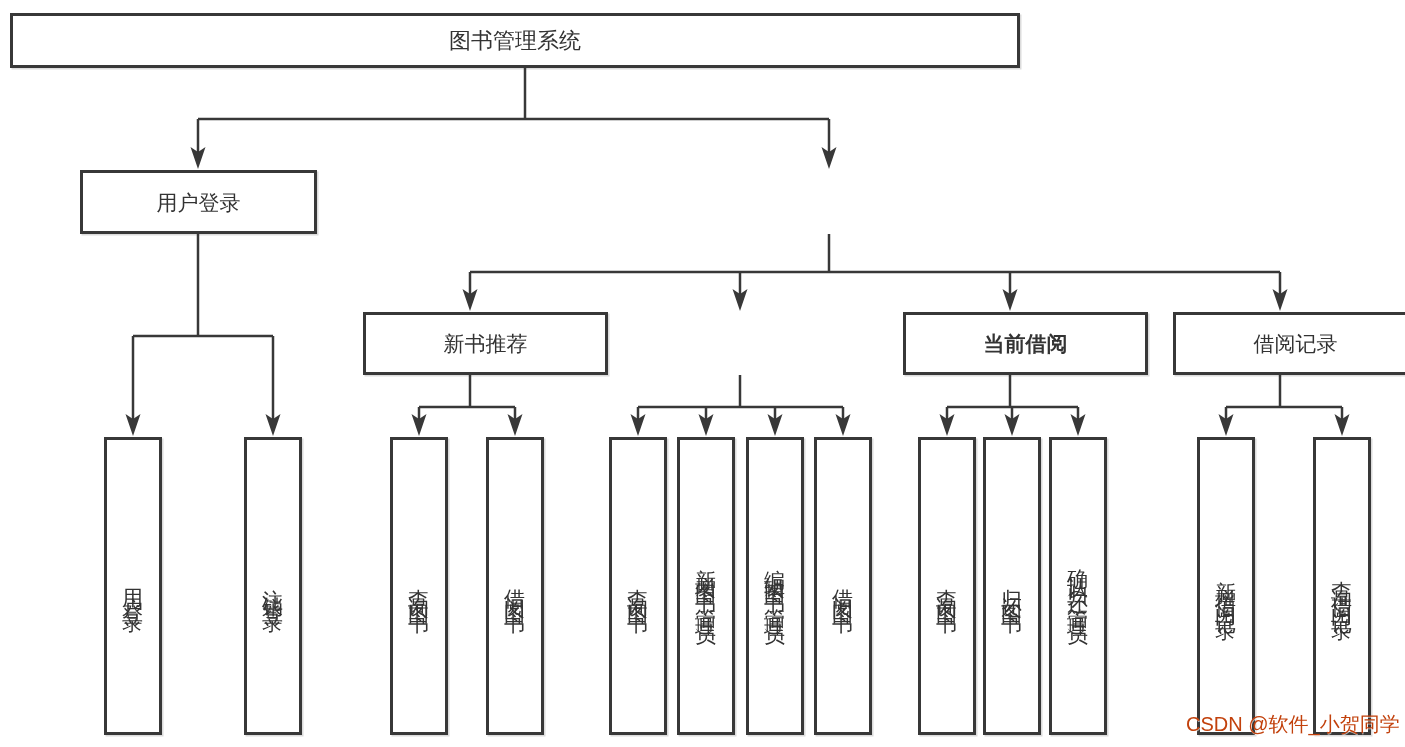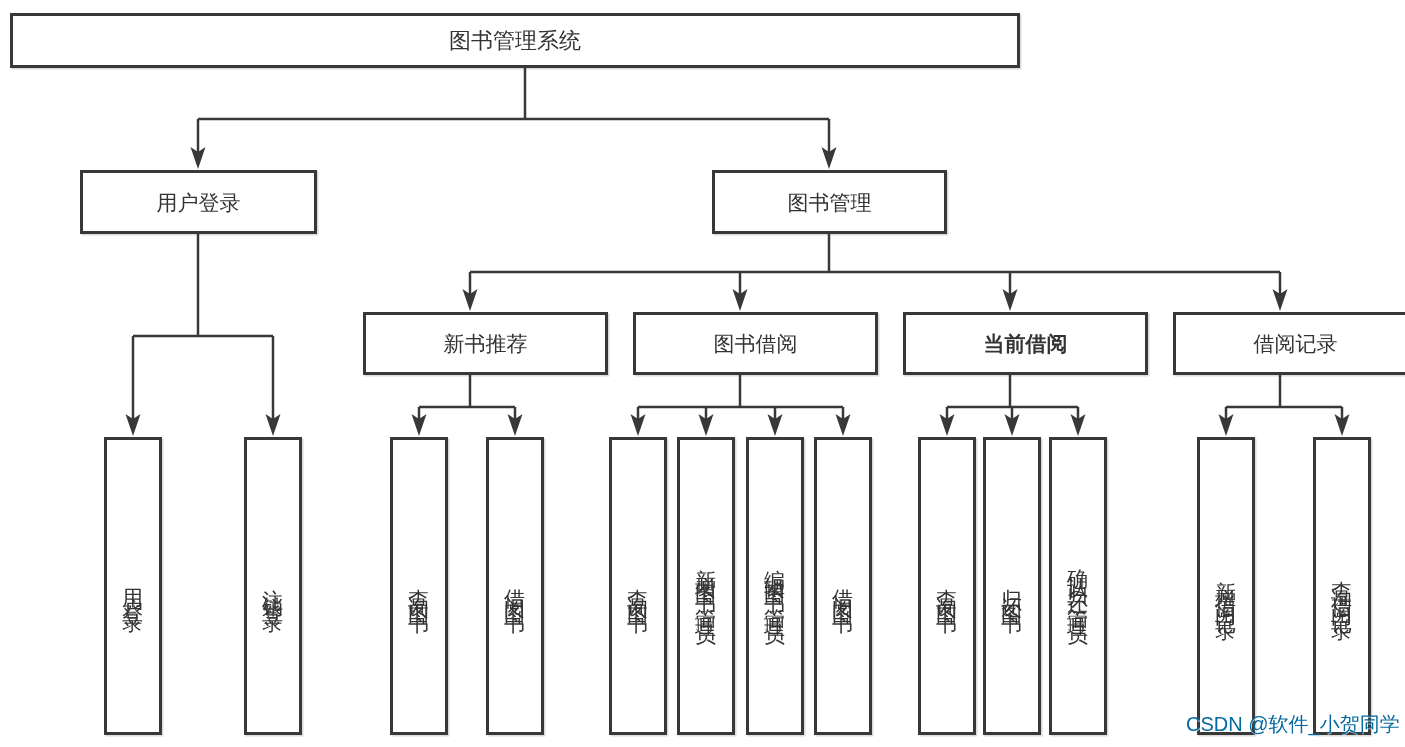--- a/index.html
+++ b/index.html
@@ -50,21 +50,21 @@
     padding-top: 4px;
   }
   .connector-line { stroke: #383838; stroke-width: 2.5; fill: none; }
   .arrowhead { fill: #383838; stroke: none; }
   #watermark {
     position: absolute;
     left: 1186px;
     top: 711px;
     width: 215px;
     font-size: 20px;
-    color: #0369a1;
+    color: #c2410c;
     z-index: 10;
     white-space: nowrap;
     text-shadow: 0.5px 0.5px 0 rgba(255,255,255,0.6);
   }
 </style>
 </head>
 <body>
 
 <div id="canvas">
 
@@ -140,24 +140,22 @@
       <line class="connector-line" x1="1226" y1="407" x2="1226" y2="419"></line>
       <polygon class="arrowhead" points="1218.5,414 1226,419 1233.5,414 1226,436"></polygon>
       <line class="connector-line" x1="1342" y1="407" x2="1342" y2="419"></line>
       <polygon class="arrowhead" points="1334.5,414 1342,419 1349.5,414 1342,436"></polygon>
     </g>
   </svg>
 
   <div class="node root">图书管理系统</div>
 
   <div class="node lvl2" style="left:80px; width:237px;">用户登录</div>
-  <div class="node lvl2" style="left:712px; width:235px;">图书管理</div>
 
   <div class="node lvl3" style="left:363px;">新书推荐</div>
-  <div class="node lvl3" style="left:633px;">图书借阅</div>
   <div class="node lvl3" style="left:903px;font-weight:bold;">当前借阅</div>
   <div class="node lvl3" style="left:1173px;">借阅记录</div>
 
   <div class="node leaf" style="left:104px;">用户登录</div>
   <div class="node leaf" style="left:244px;">注销登录</div>
 
   <div class="node leaf" style="left:390px;">查询图书</div>
   <div class="node leaf" style="left:486px;">借阅图书</div>
 
   <div class="node leaf" style="left:609px;">查询图书</div>

